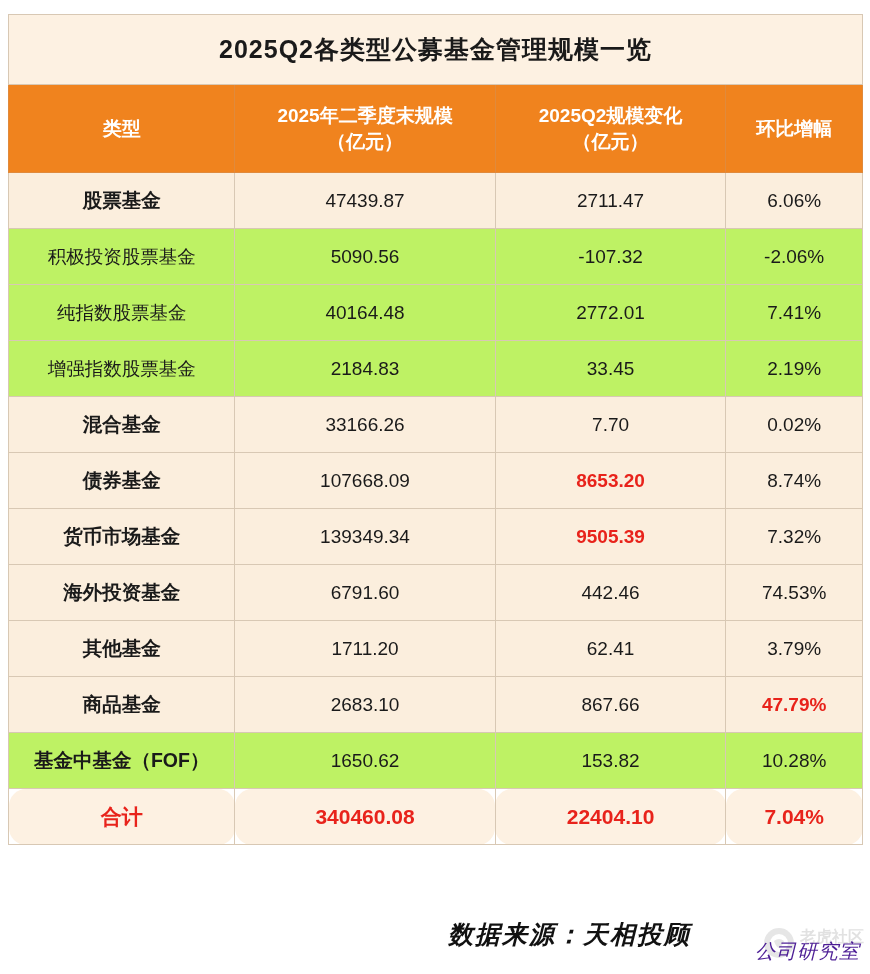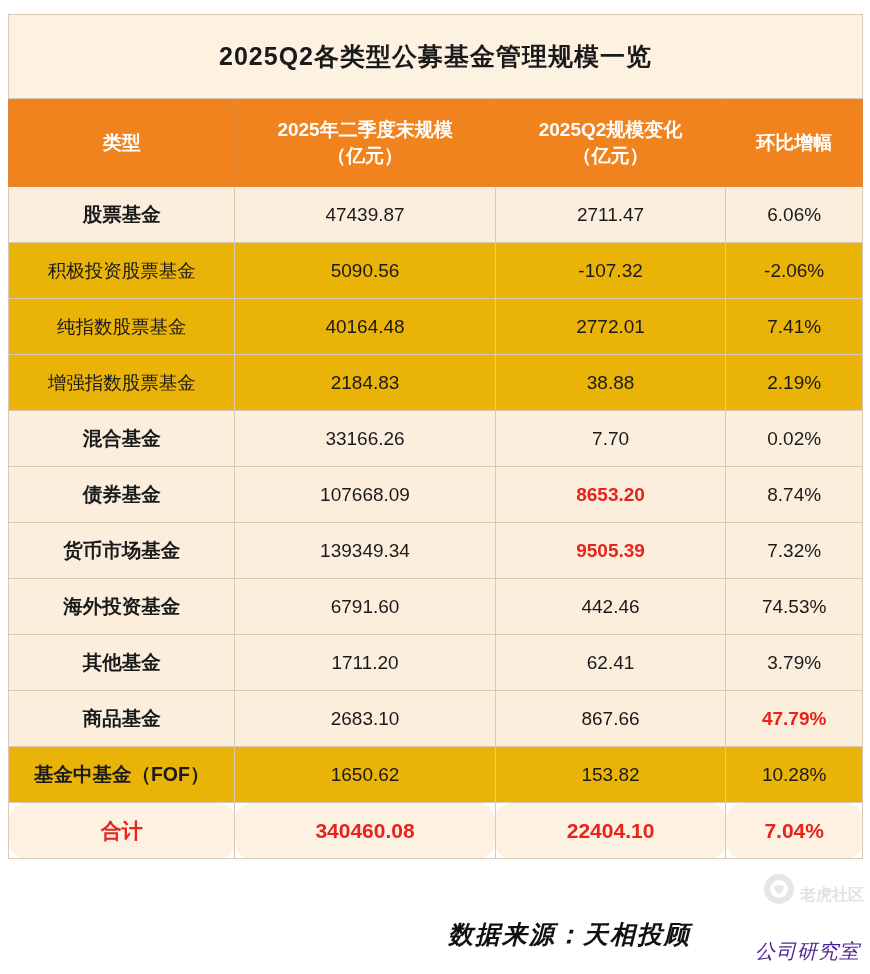--- a/index.html
+++ b/index.html
@@ -33,21 +33,21 @@
     border: 1px solid #d8c8b4;
     text-align: center;
     vertical-align: middle;
   }
   .title-cell {
     background: #fdf1e2;
     font-size: 25px;
     font-weight: bold;
     color: #1a1a1a;
     letter-spacing: 1px;
-    height: 84px;
+    height: 70px;
     border: 1px solid #d8c8b4;
   }
   thead.head-row th {
     background: #f0831e;
     color: #ffffff;
     font-size: 19px;
     font-weight: bold;
     height: 88px;
     line-height: 1.35;
     border: 1px solid #e08a3c;
@@ -56,21 +56,21 @@
     display: block;
     font-size: 19px;
     font-weight: bold;
   }
   tbody tr td {
     height: 56px;
     font-size: 19px;
     color: #1a1a1a;
   }
   tbody tr.shade td { background: #fbeedd; }
-  tbody tr.plain td { background: #eab308; }
+  tbody tr.plain td { background: #bef264; }
   tbody tr.total td { background: #fdf1e2; border-radius: 17px; }
   td.cat {
     font-weight: bold;
     font-size: 19.5px;
   }
   td.cat.sub-cat {
     font-weight: normal;
     font-size: 18.5px;
   }
   td.num { font-size: 19px; }
@@ -87,23 +87,23 @@
     font-family: "Liberation Serif", serif;
     font-style: italic;
     font-weight: bold;
     font-size: 25px;
     color: #111;
     letter-spacing: 2px;
   }
   .watermark {
     position: absolute;
     right: 6px;
-    top: 874px;
+    top: 928px;
     display: flex;
-    align-items: flex-end;
+    align-items: flex-start;
     opacity: 0.45;
   }
   .wm-logo {
     width: 30px;
     height: 30px;
     border-radius: 50%;
     background: #c9c9c9;
     display: flex;
     align-items: center;
     justify-content: center;
@@ -177,21 +177,21 @@
           </tr>
           <tr class="plain">
             <td class="cat sub-cat">纯指数股票基金</td>
             <td class="num">40164.48</td>
             <td class="num">2772.01</td>
             <td class="num">7.41%</td>
           </tr>
           <tr class="plain">
             <td class="cat sub-cat">增强指数股票基金</td>
             <td class="num">2184.83</td>
-            <td class="num">38.88</td>
+            <td class="num">33.45</td>
             <td class="num">2.19%</td>
           </tr>
           <tr class="shade">
             <td class="cat">混合基金</td>
             <td class="num">33166.26</td>
             <td class="num">7.70</td>
             <td class="num">0.02%</td>
           </tr>
           <tr class="shade">
             <td class="cat">债券基金</td>

